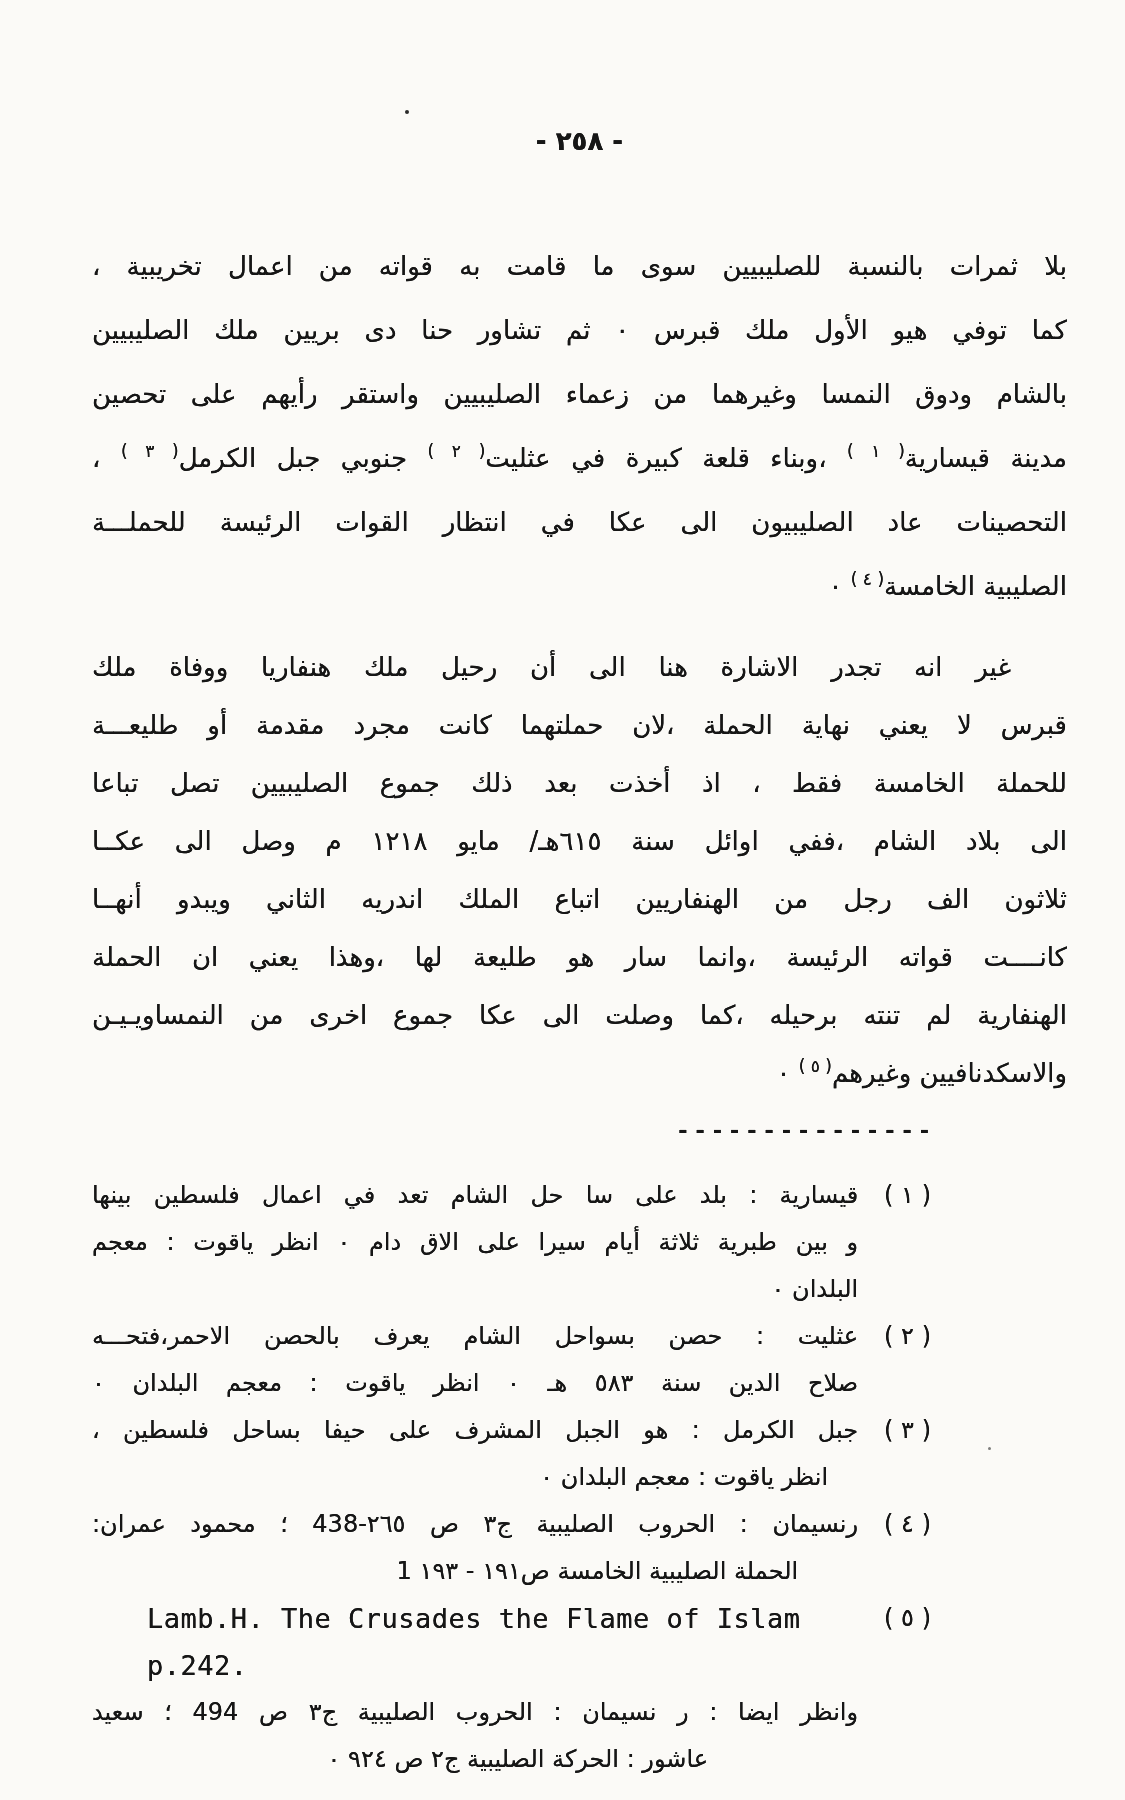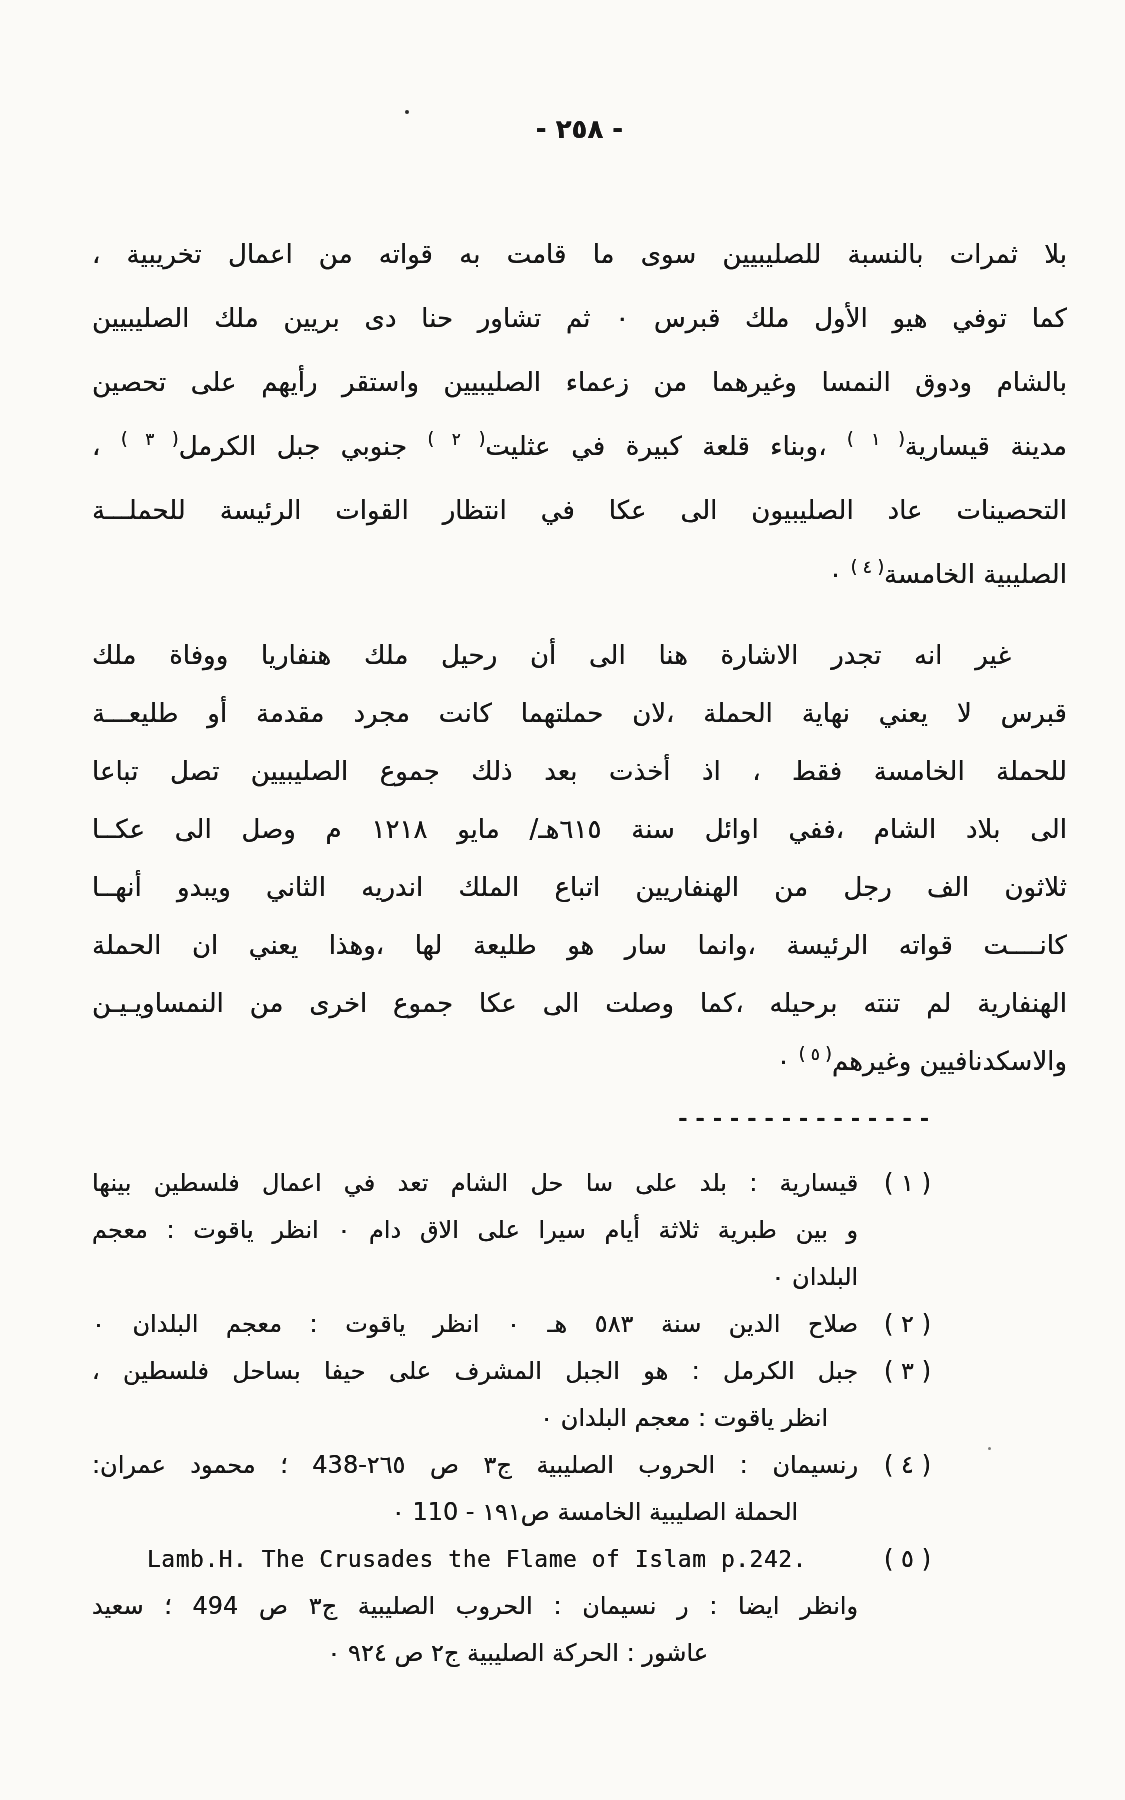--- a/index.html
+++ b/index.html
@@ -10,21 +10,21 @@
     width: 1125px;
     height: 1800px;
     overflow: hidden;
     background: var(--paper, #fbfaf7);
     color: var(--ink, #161616);
     font-family: "DejaVu Sans", sans-serif;
     position: relative;
   }
   .content {
     position: absolute;
-    top: 0;
+    top: 12px;
     right: 58px;
     left: 92px;
     direction: rtl;
   }
   .page-number {
     margin-top: 112px;
     text-align: center;
     font-size: 26px;
     font-weight: bold;
     letter-spacing: 3px;
@@ -74,21 +74,21 @@
   .fn-text { flex: 1 1 auto; min-width: 0; }
   .fn-line {
     line-height: 47px;
     text-align: justify;
     text-align-last: justify;
   }
   .fn-line.short { text-align-last: right; }
   .fn-line.latin {
     direction: ltr;
     font-family: "DejaVu Sans Mono", monospace;
-    font-size: 23px;
+    font-size: 27px;
     letter-spacing: 0.5px;
     text-align: left;
     text-align-last: left;
     margin-left: 55px;
   }
   .speck {
     position: absolute;
     background: #2a2a2a;
     border-radius: 50%;
   }
@@ -129,35 +129,36 @@
         <span class="fn-marker">( ١ )</span>
         <div class="fn-text">
           <div class="fn-line">قيسارية : بلد على سا حل الشام تعد في اعمال فلسطين بينها</div>
           <div class="fn-line">و بين طبرية ثلاثة أيام سيرا على الاق دام ٠ انظر ياقوت : معجم</div>
           <div class="fn-line short">البلدان ٠</div>
         </div>
       </div>
       <div class="footnote">
         <span class="fn-marker">( ٢ )</span>
         <div class="fn-text">
+          <div class="fn-line">عثليت : حصن بسواحل الشام يعرف بالحصن الاحمر،فتحـــه</div>
           <div class="fn-line">صلاح الدين سنة ٥٨٣ هـ ٠ انظر ياقوت : معجم البلدان ٠</div>
         </div>
       </div>
       <div class="footnote">
         <span class="fn-marker">( ٣ )</span>
         <div class="fn-text">
           <div class="fn-line">جبل الكرمل : هو الجبل المشرف على حيفا بساحل فلسطين ،</div>
           <div class="fn-line short" style="margin-right: 30px;">انظر ياقوت : معجم البلدان ٠</div>
         </div>
       </div>
       <div class="footnote">
         <span class="fn-marker">( ٤ )</span>
         <div class="fn-text">
           <div class="fn-line">رنسيمان : الحروب الصليبية ج٣ ص ٢٦٥-438 ؛ محمود عمران:</div>
-          <div class="fn-line short" style="margin-right: 60px;">الحملة الصليبية الخامسة ص١٩١ - 110 ٠</div>
+          <div class="fn-line short" style="margin-right: 60px;">الحملة الصليبية الخامسة ص١٩١ - ١٩٣ 1</div>
         </div>
       </div>
       <div class="footnote">
         <span class="fn-marker">( ٥ )</span>
         <div class="fn-text">
           <div class="fn-line latin">Lamb.H. The Crusades the Flame of Islam p.242.</div>
           <div class="fn-line">وانظر ايضا : ر نسيمان : الحروب الصليبية ج٣ ص 494 ؛ سعيد</div>
           <div class="fn-line short" style="margin-right: 150px;">عاشور : الحركة الصليبية ج٢ ص ٩٢٤ ٠</div>
         </div>
       </div>

